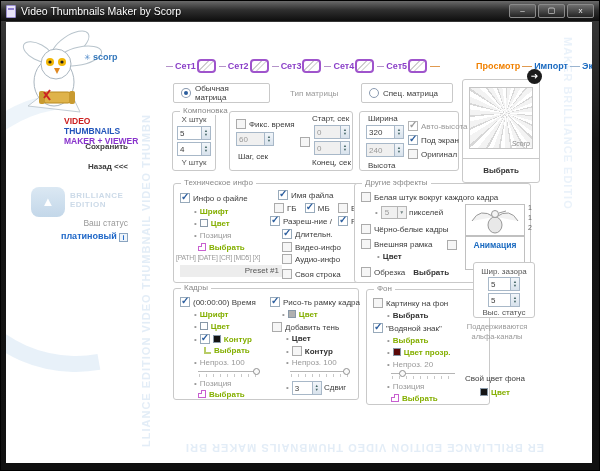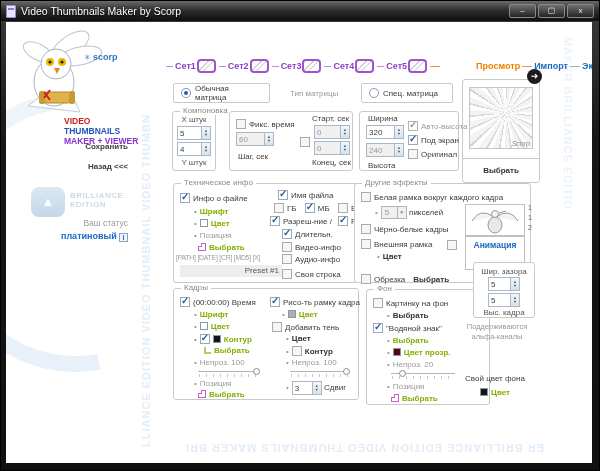--- a/index.html
+++ b/index.html
@@ -246,29 +246,29 @@
         <span class="cb ck" style="margin-left:4px"></span><span>FPS</span>
       </div>
       <div class="row" style="left:108px;top:45px"><span class="cb ck"></span><span>Длительн.</span></div>
       <div class="row" style="left:108px;top:58px"><span class="cb un"></span><span>Видео-инфо</span></div>
       <div class="row" style="left:108px;top:70px"><span class="cb un"></span><span>Аудио-инфо</span></div>
       <div class="row" style="left:108px;top:85px"><span class="cb un"></span><span>Своя строка</span></div>
     </div>
 
     <div class="grp" style="left:348px;top:161px;width:177px;height:100px">
       <span class="gl">Другие эффекты</span>
-      <div class="row" style="left:6px;top:8px"><span class="cb un"></span><span>Белая рамка вокруг каждого кадра</span></div>
+      <div class="row" style="left:6px;top:8px"><span class="cb un"></span><span>Белая штук вокруг каждого кадра</span></div>
       <div class="row" style="left:20px;top:22px"><span class="bul">•</span><span class="dd" style="width:26px">
             <span class="v">5</span>
             <span class="a">▼</span>
           </span> <span>пикселей</span></div>
       <div class="row" style="left:6px;top:40px"><span class="cb un"></span><span>Чёрно-белые кадры</span></div>
       <div class="row" style="left:6px;top:55px"><span class="cb un"></span><span>Внешняя рамка</span></div>
       <div class="row" style="left:22px;top:68px"><span class="bul">•</span><span class="boldd">Цвет</span></div>
-      <div class="row" style="left:6px;top:90px"><span class="cb un"></span><span>Обрезка</span><span class="boldd" style="margin-left:8px">Выбрать</span></div>
+      <div class="row" style="left:6px;top:83px"><span class="cb un"></span><span>Обрезка</span><span class="boldd" style="margin-left:8px">Выбрать</span></div>
       <div class="animimg">
         <svg width="58" height="30" viewBox="0 0 58 30">
           <path d="M6 16 Q14 2 28 12" fill="#f2f2f2" stroke="#999"></path>
           <path d="M52 16 Q44 2 30 12" fill="#f2f2f2" stroke="#999"></path>
           <ellipse cx="29" cy="20" rx="7" ry="8" fill="#e8e8e8" stroke="#999"></ellipse>
           <circle cx="29" cy="9" r="3.5" fill="#f5f5f5" stroke="#999"></circle>
           <path d="M33 8 l7 -2" stroke="#999"></path>
         </svg>
       </div>
       <div class="row" style="left:173px;top:20px;color:#666;font-size:7px">1</div>
@@ -324,21 +324,21 @@
     <div class="grp zbox" style="left:467px;top:240px;width:62px;height:56px">
       <div class="row" style="left:0;top:4px;width:100%;text-align:center;color:#555">Шир. зазора</div>
       <span class="spin" style="position:absolute;left:14px;top:14px;width:32px">
           <span class="v">5</span>
           <span class="a"></span>
         </span>
       <span class="spin" style="position:absolute;left:14px;top:30px;width:32px">
           <span class="v">5</span>
           <span class="a"></span>
         </span>
-      <div class="row" style="left:0;top:45px;width:100%;text-align:center;color:#555">Выс. кадра</div>
+      <div class="row" style="left:0;top:45px;width:100%;text-align:center;color:#555">Выс. статус</div>
     </div>
 
     <div class="row" style="left:448px;top:300px;width:86px;text-align:center;color:#999;font-size:7.5px">Поддерживаются</div>
     <div class="row" style="left:448px;top:310px;width:86px;text-align:center;color:#999;font-size:7.5px">альфа-каналы</div>
     <div class="row" style="left:446px;top:352px;width:86px;text-align:center">Свой цвет фона</div>
     <div class="row" style="left:446px;top:366px;width:86px;text-align:center"><span class="sw" style="background:#141414"></span><span class="green">Цвет</span></div>
   </div>
 </div>
 
 </body></html>

